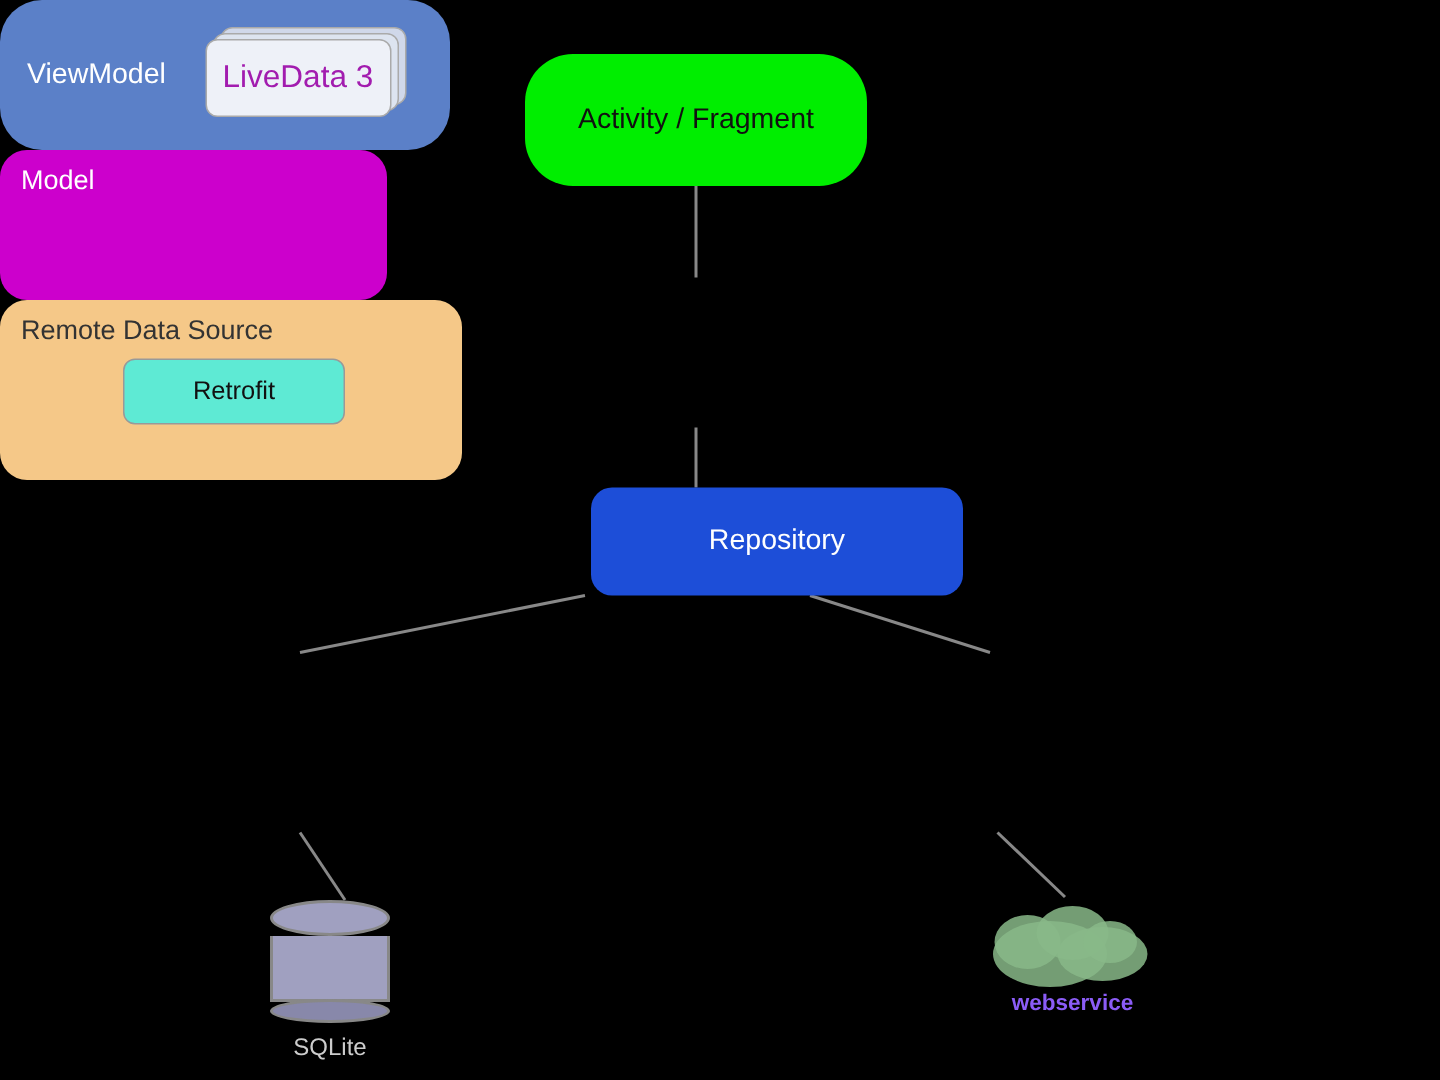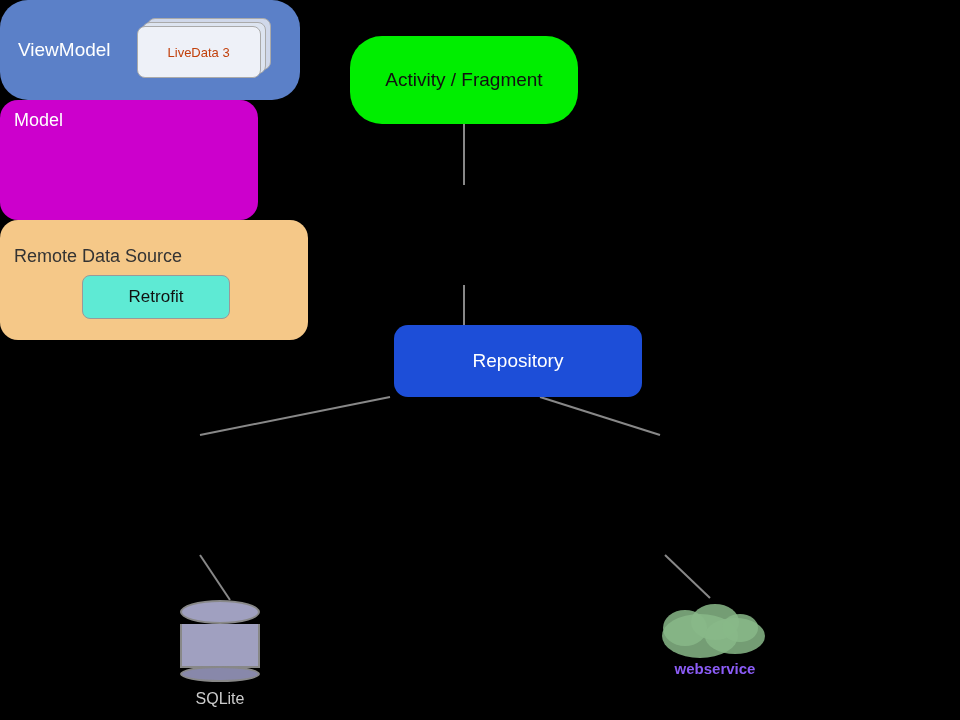--- a/index.html
+++ b/index.html
@@ -95,41 +95,41 @@
       top: 4px;
       left: 5px;
       z-index: 2;
       background: #dde4f0;
     }
     .livedata-card:nth-child(3) {
       top: 8px;
       left: 0px;
       z-index: 3;
       background: #eef1f8;
-      color: #c2410c;
-      font-size: 13px;
+      color: #a21caf;
+      font-size: 21px;
     }
 
     
     .repository-box {
       background: #1d4ed8;
       width: 248px;
       height: 72px;
       left: 352px;
       top: 325px;
       font-size: 19px;
       color: #fff;
       margin-left: 42px;
     }
 
     
     .model-box {
       background: #cc00cc;
       width: 258px;
-      height: 120px;
+      height: 100px;
       left: 72px;
       top: 435px;
       border-radius: 18px;
       display: flex;
       flex-direction: column;
       align-items: flex-start;
       justify-content: flex-start;
       padding: 10px 14px;
       gap: 8px;
     }
@@ -164,21 +164,20 @@
       flex-direction: column;
       align-items: flex-start;
       justify-content: flex-start;
       padding: 10px 14px;
       gap: 8px;
     }
 
     .remote-label {
       color: #333;
       font-size: 18px;
-      margin-top: 16px;
     }
 
     .retrofit-card {
       background: #5eead4;
       border-radius: 8px;
       width: 148px;
       height: 44px;
       display: flex;
       align-items: center;
       justify-content: center;

